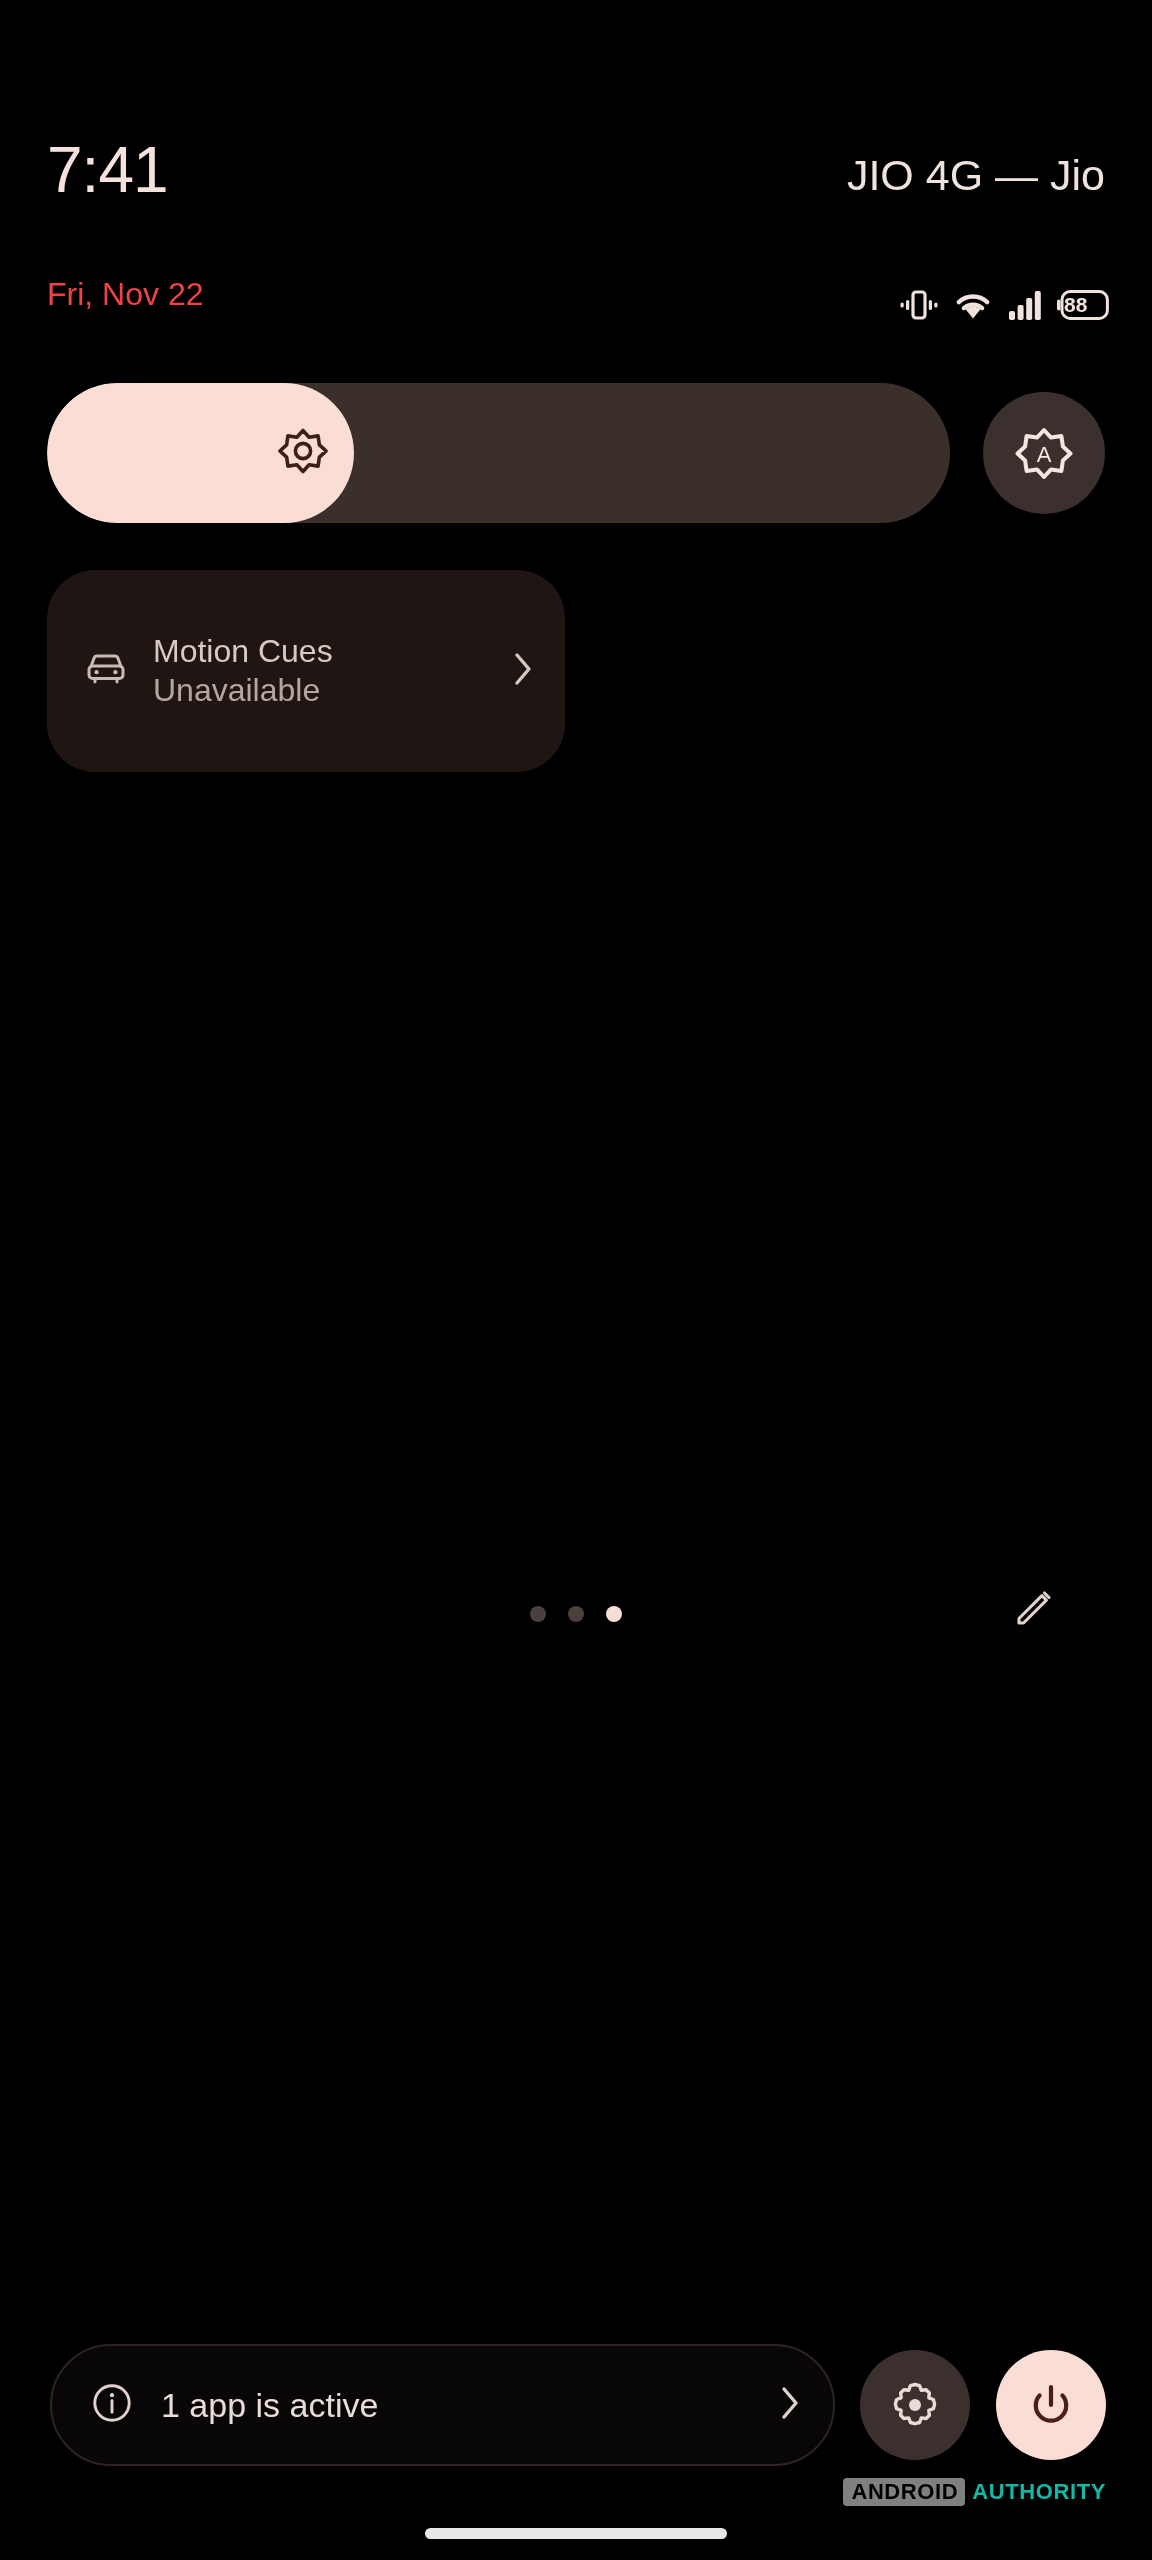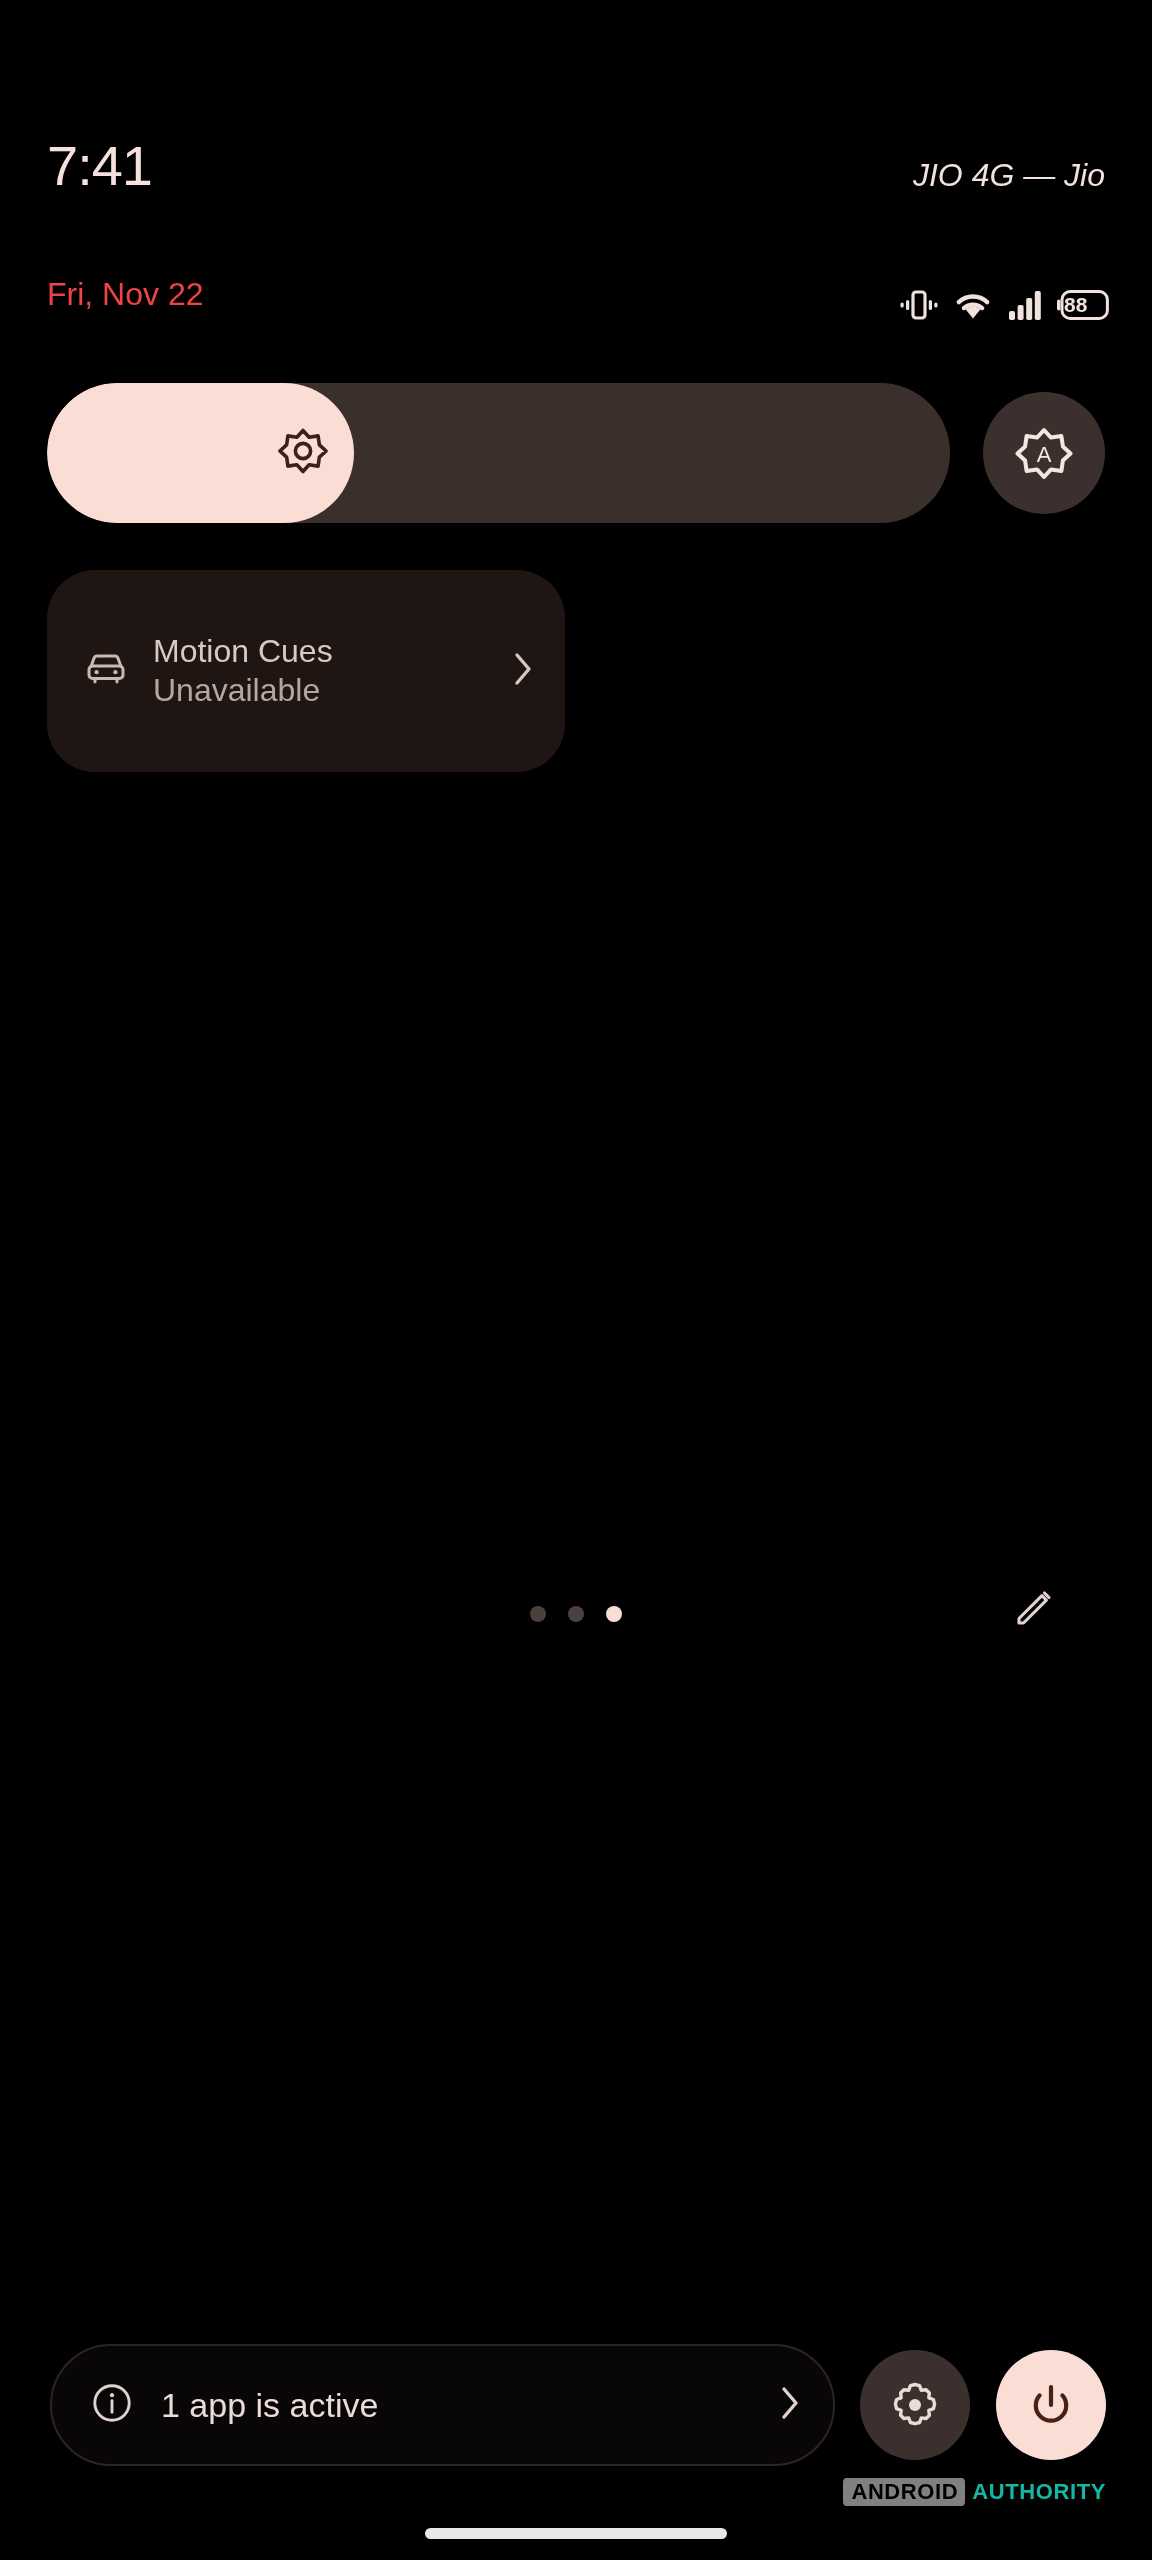--- a/index.html
+++ b/index.html
@@ -11,33 +11,32 @@
   }
   #screen {
     position:relative;
     width:1152px; height:2560px;
     background:#000000;
   }
 
   
   #clock {
     position:absolute; left:47px; top:138px;
-    font-size:56px; font-weight:400; letter-spacing:-1px;
+    font-size:64px; font-weight:400; letter-spacing:-1px;
     color:#F5E2DC; line-height:1;
   }
   #date {
     position:absolute; left:47px; top:278px;
     font-size:32px; font-weight:400; color:#ef4444; line-height:1;
   }
   #carrier {
     position:absolute; right:47px; top:175px;
-    font-size:32px; font-weight:400; color:#F0E2DD;
+    font-size:43px; font-weight:400; color:#F0E2DD;
     line-height:1; text-align:right; white-space:nowrap;
     transform:translateY(-50%);
-    font-style:italic;
   }
   #status-icons {
     position:absolute; right:43px; top:305px;
     transform:translateY(-50%);
     display:flex; align-items:center; gap:15px;
   }
   #status-icons svg { display:block; }
 
   
   .batt-wrap { position:relative; display:flex; align-items:center; }

